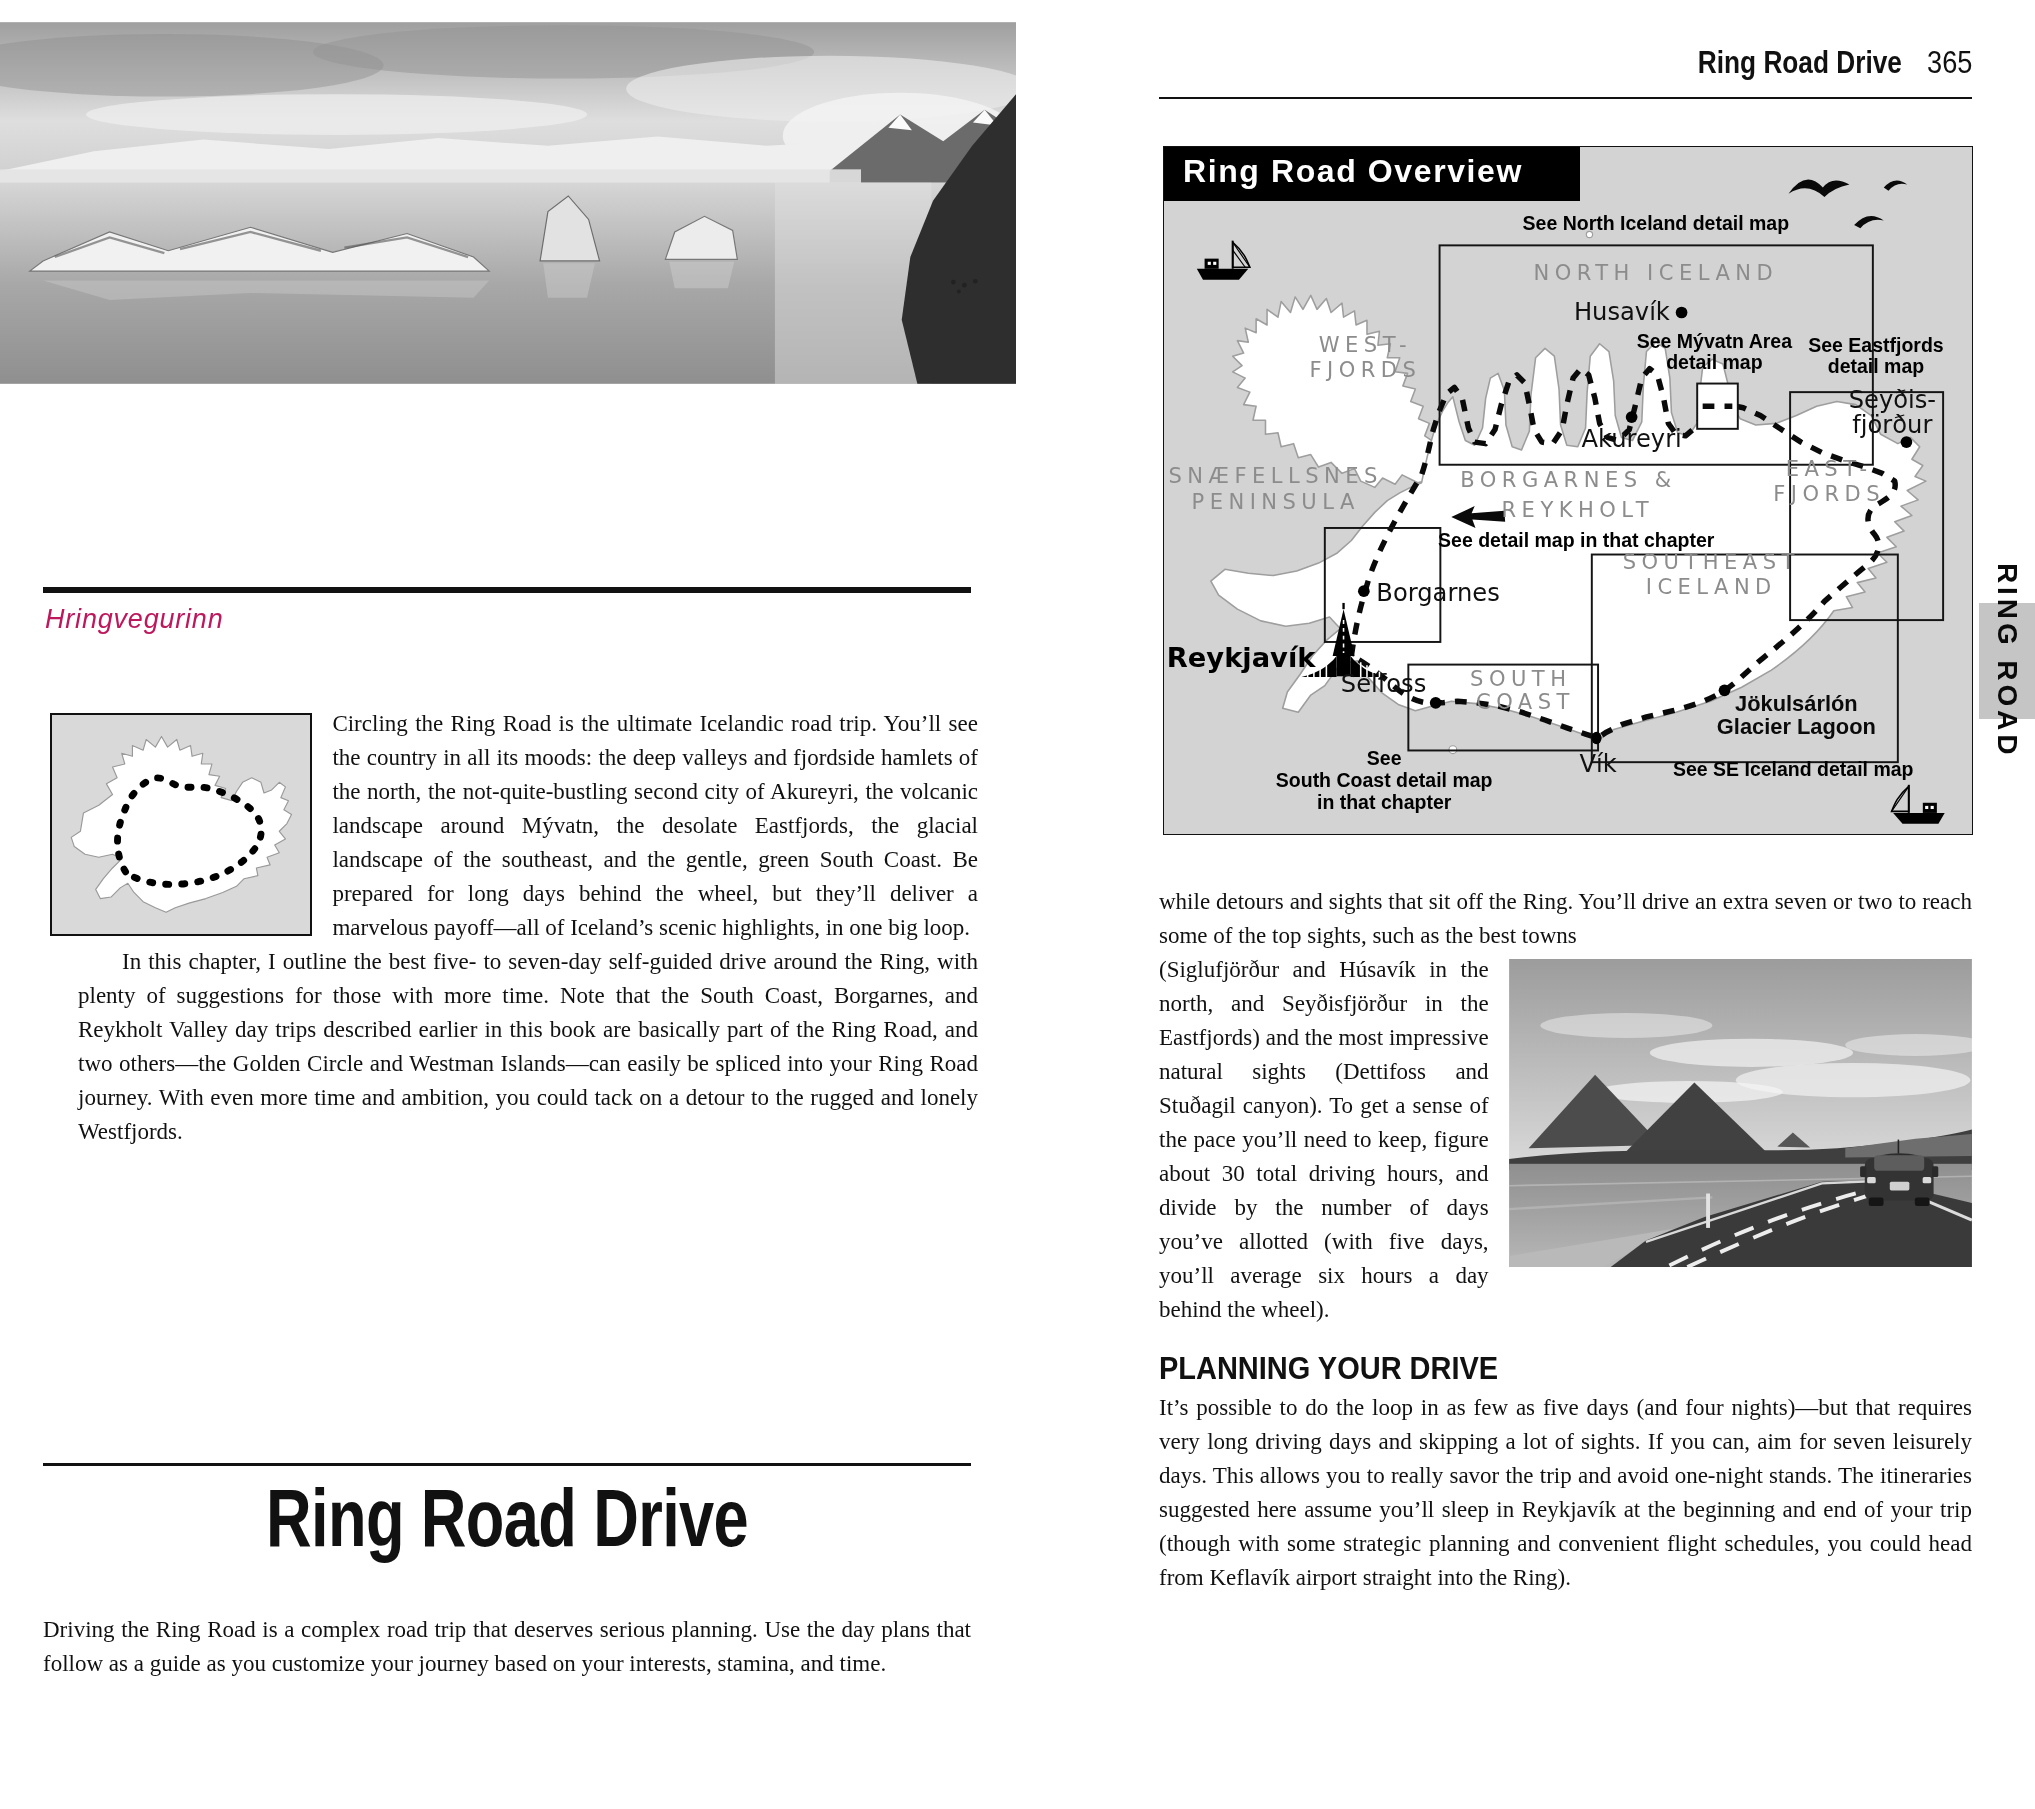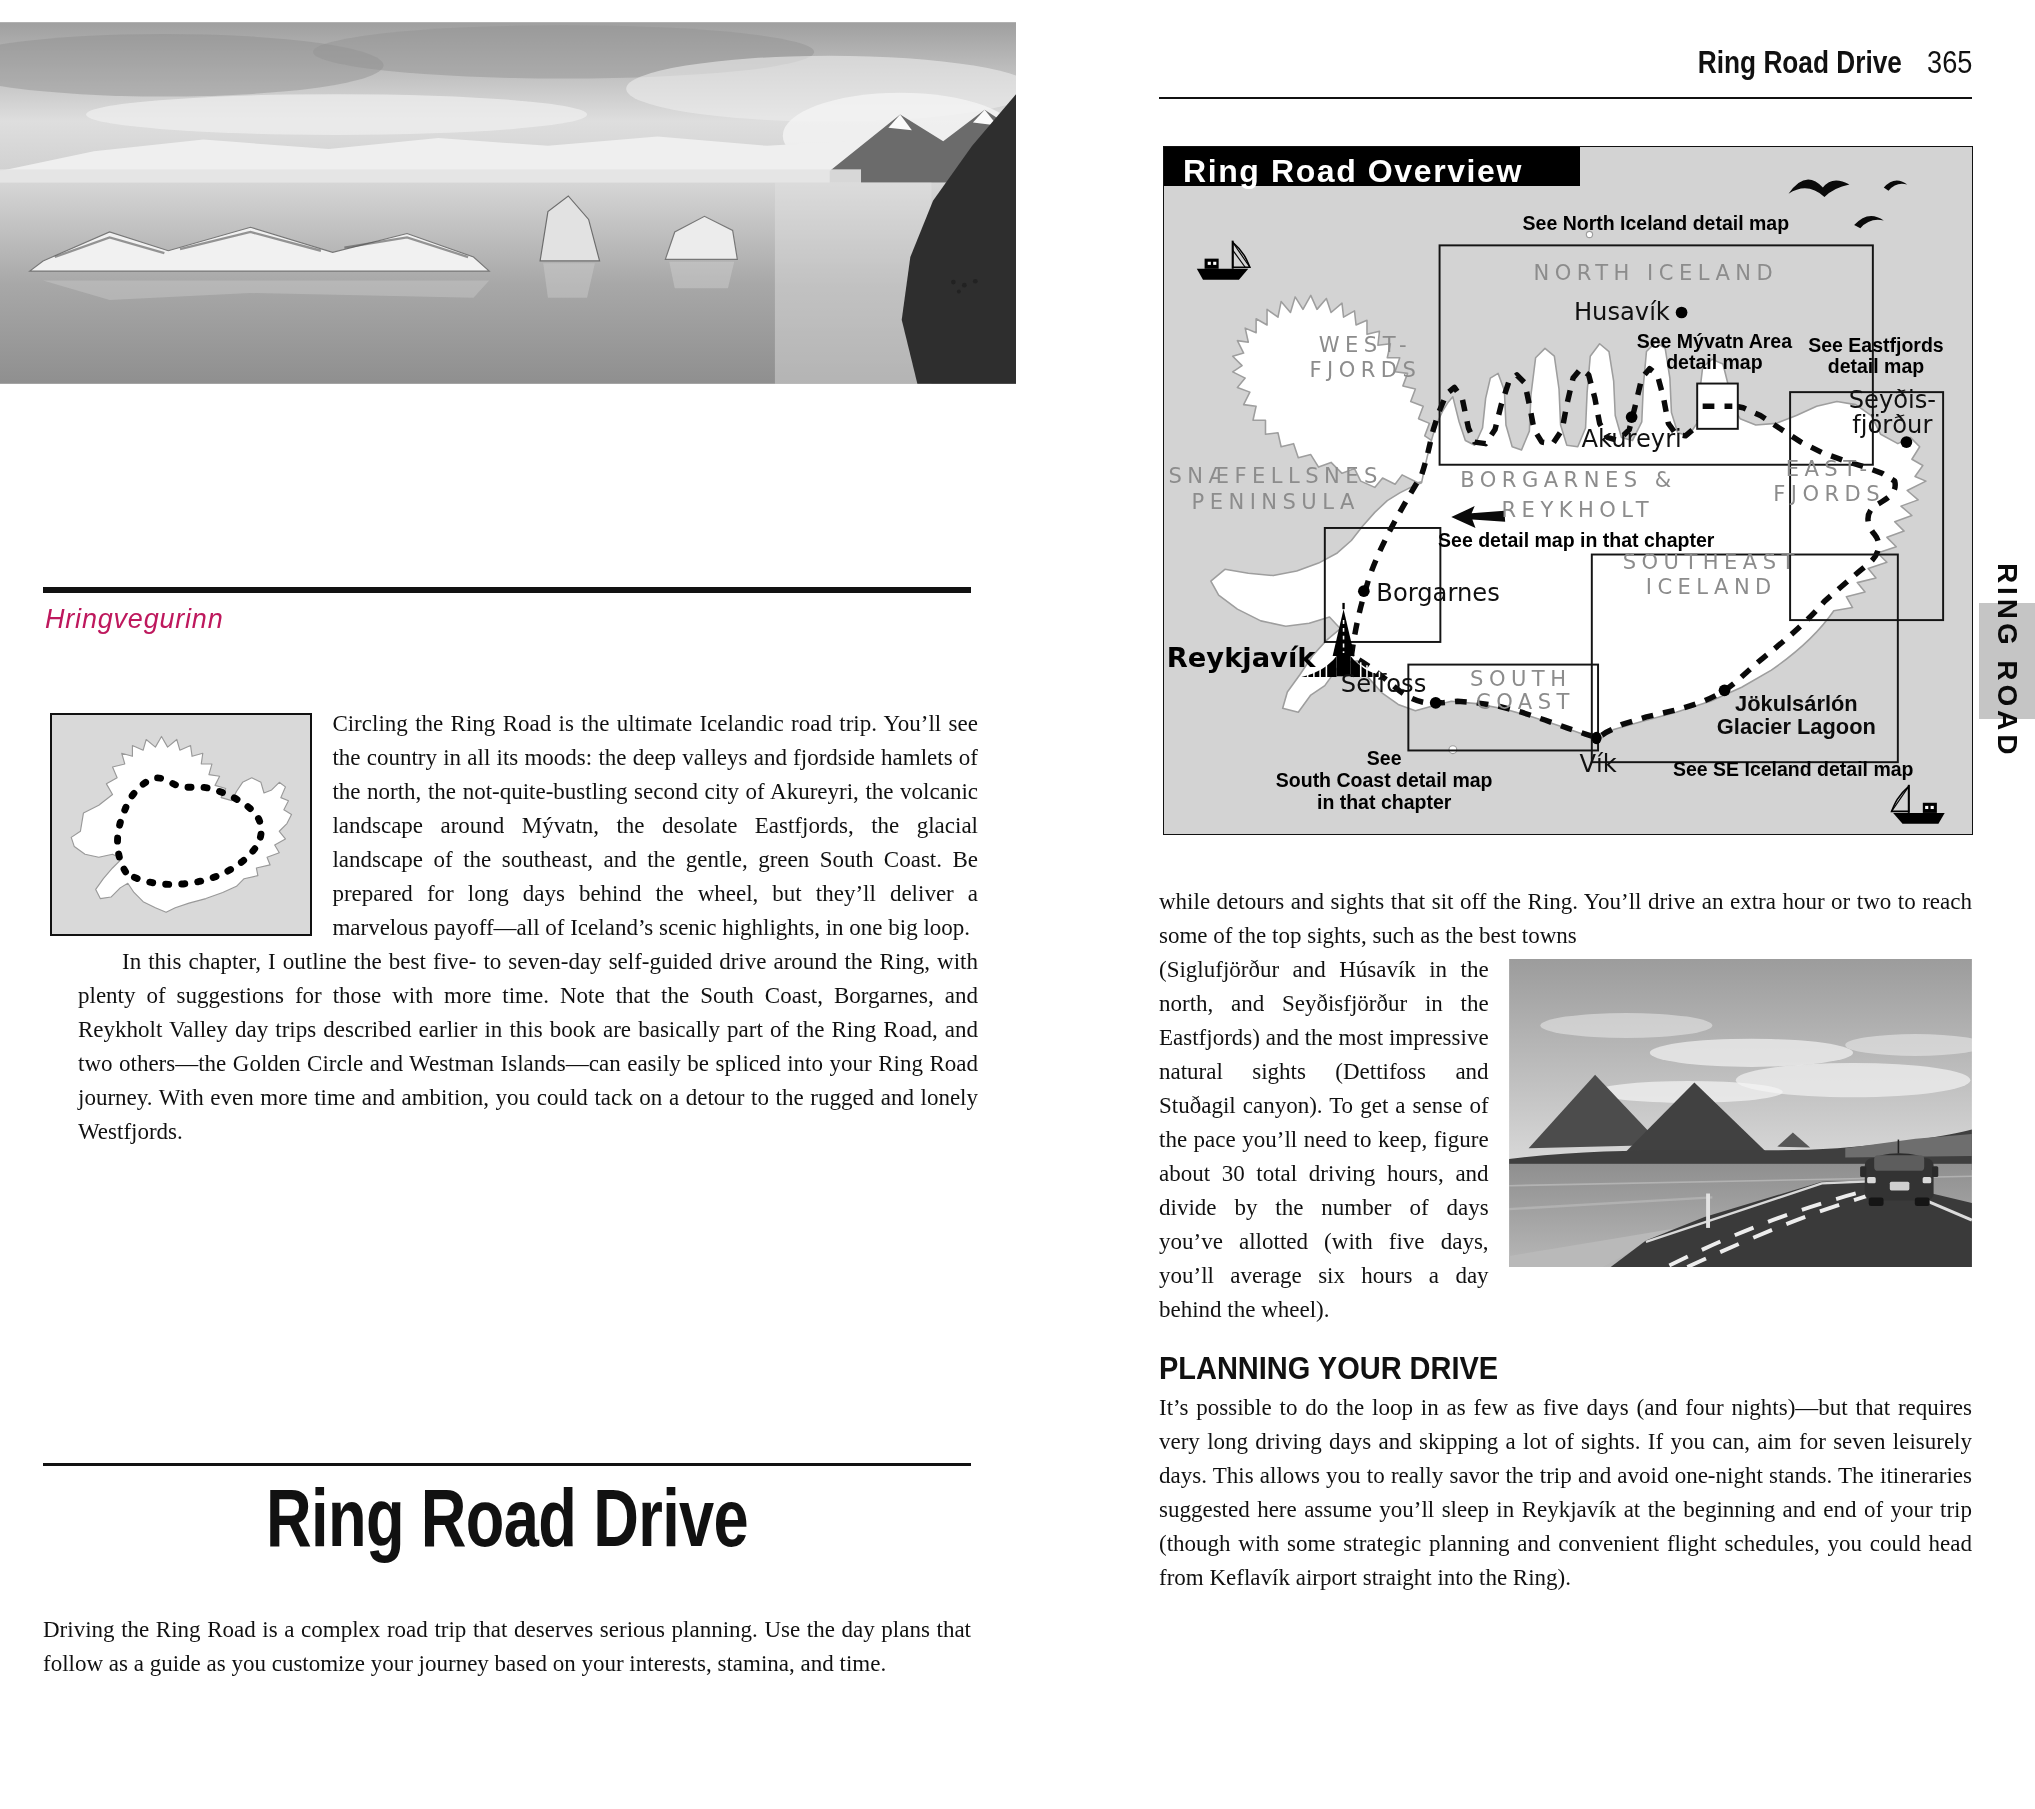--- a/index.html
+++ b/index.html
@@ -34,21 +34,21 @@
   
   #running-head{left:141px;top:44px;width:813px;display:flex;justify-content:flex-end;align-items:baseline;}
   #running-head .rh-title{font-family:"Liberation Sans",sans-serif;font-weight:700;font-size:32px;
     transform:scaleX(.82);transform-origin:right center;white-space:nowrap;}
   #running-head .rh-num{font-family:"Liberation Sans",sans-serif;font-weight:400;font-size:32px;
     margin-left:17px;transform:scaleX(.85);transform-origin:right center;}
   #running-rule{left:141px;top:97px;width:813px;height:2.3px;background:#111;}
 
   #map-box{left:145px;top:146px;width:810px;height:689px;background:#d3d3d3;border:1.6px solid #111;box-sizing:border-box;}
   #map-svg{position:absolute;left:0;top:0;width:100%;height:100%;}
-  #map-title-bar{position:absolute;left:0;top:0;width:416px;height:39px;background:#000;color:#fff;
+  #map-title-bar{position:absolute;left:0;top:0;width:416px;height:54px;background:#000;color:#fff;
     font-family:"Liberation Sans",sans-serif;font-weight:700;font-size:32px;line-height:49px;
     padding-left:19px;letter-spacing:1.6px;box-sizing:border-box;white-space:nowrap;}
   #map-svg text{font-family:"DejaVu Sans",sans-serif;}
   #map-svg text.region{font-size:27px;letter-spacing:7px;fill:#8c8c8c;}
   #map-svg text.town{font-size:31px;fill:#101010;}
   #map-svg text.town-bold{font-size:35px;font-weight:700;fill:#000;}
   #map-svg text.note{font-family:"Liberation Sans",sans-serif;font-weight:700;font-size:25px;fill:#000;}
   #map-svg text.sight{font-family:"Liberation Sans",sans-serif;font-weight:700;font-size:28px;fill:#0a0a0a;}
 
   #side-tab{left:961px;top:603px;width:56px;height:116px;background:#c5c5c5;display:flex;
@@ -255,21 +255,21 @@
         </g>
     </svg>
     <div id="map-title-bar">Ring Road Overview</div>
   </div>
 
   <div class="abs" id="side-tab">
     <span>RING ROAD</span>
   </div>
 
   <div class="abs bodytext" id="right-col">
-    <p>while detours and sights that sit off the Ring. You’ll drive an extra hour or two to reach some of the top sights, such as the best towns</p>
+    <p>while detours and sights that sit off the Ring. You’ll drive an extra seven or two to reach some of the top sights, such as the best towns</p>
     <div class="clearfix">
       <div id="road-photo">
         <svg width="463" height="308" viewBox="0 0 592 394">
           <defs>
             <linearGradient id="rsky" x1="0" y1="0" x2="0" y2="1">
               <stop offset="0" stop-color="#9c9c9c"></stop>
                 <stop offset="1" stop-color="#d8d8d8"></stop>
             </linearGradient>
             <linearGradient id="rfield" x1="0" y1="0" x2="0" y2="1">
               <stop offset="0" stop-color="#8f8f8f"></stop>

